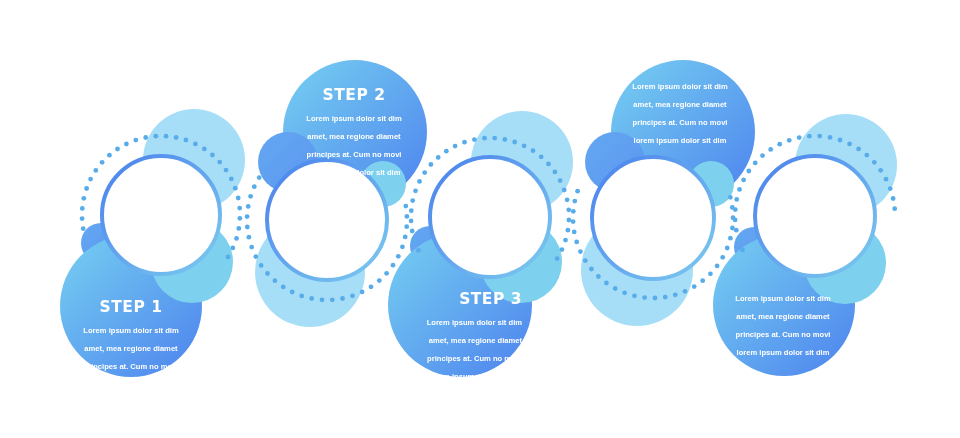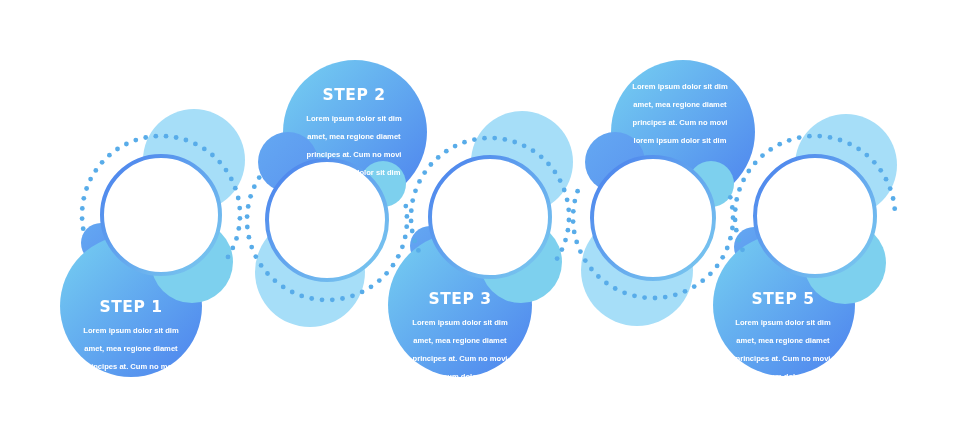--- a/index.html
+++ b/index.html
@@ -260,33 +260,32 @@
 principes at. Cum no movi
 lorem ipsum dolor sit dim</span>
   </div>
   <div class="step-text" style="left:292px; top:86px;">
     <span class="step-title">STEP 2</span>
     <span class="step-body">Lorem ipsum dolor sit dim
 amet, mea regione diamet
 principes at. Cum no movi
 lorem ipsum dolor sit dim</span>
   </div>
-  <div class="step-text" style="left:398px; top:290px;">
+  <div class="step-text" style="left:398px; top:290px;text-align:right;">
     <span class="step-title">STEP 3</span>
     <span class="step-body">Lorem ipsum dolor sit dim
 amet, mea regione diamet
 principes at. Cum no movi
 lorem ipsum dolor sit dim</span>
   </div>
   <div class="step-text" style="left:618px; top:78px;">
     <span class="step-body">Lorem ipsum dolor sit dim
 amet, mea regione diamet
 principes at. Cum no movi
 lorem ipsum dolor sit dim</span>
   </div>
   <div class="step-text" style="left:721px; top:290px;">
-    <span class="step-title">STEP 5</span>
     <span class="step-body">Lorem ipsum dolor sit dim
 amet, mea regione diamet
 principes at. Cum no movi
 lorem ipsum dolor sit dim</span>
   </div>
 </div>
 
 </body></html>

